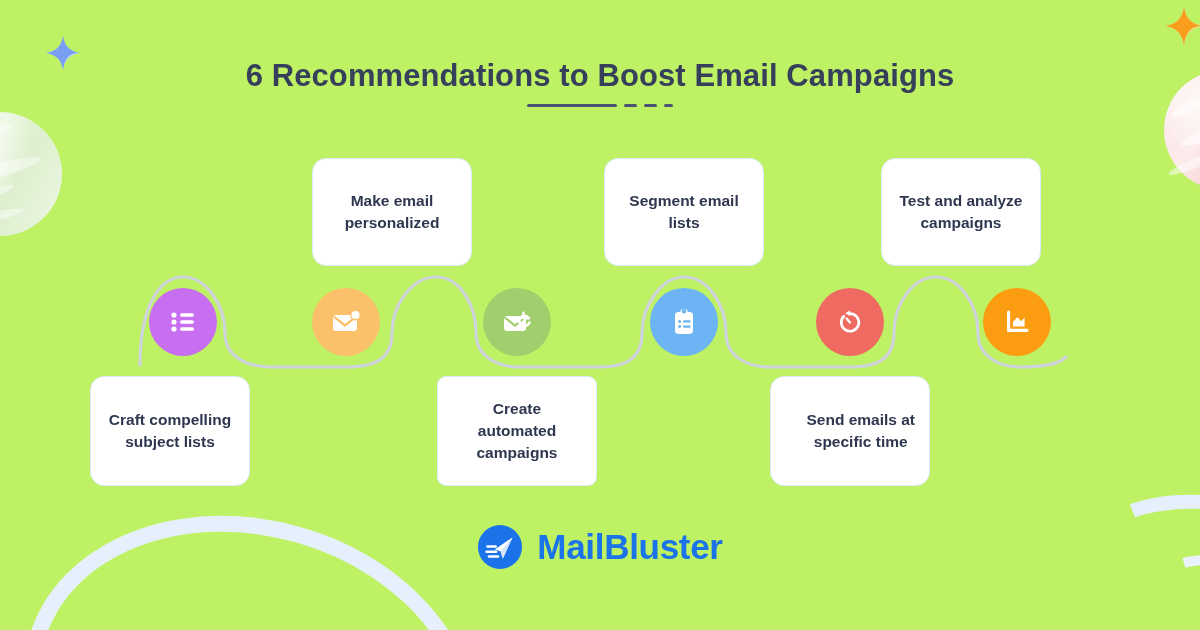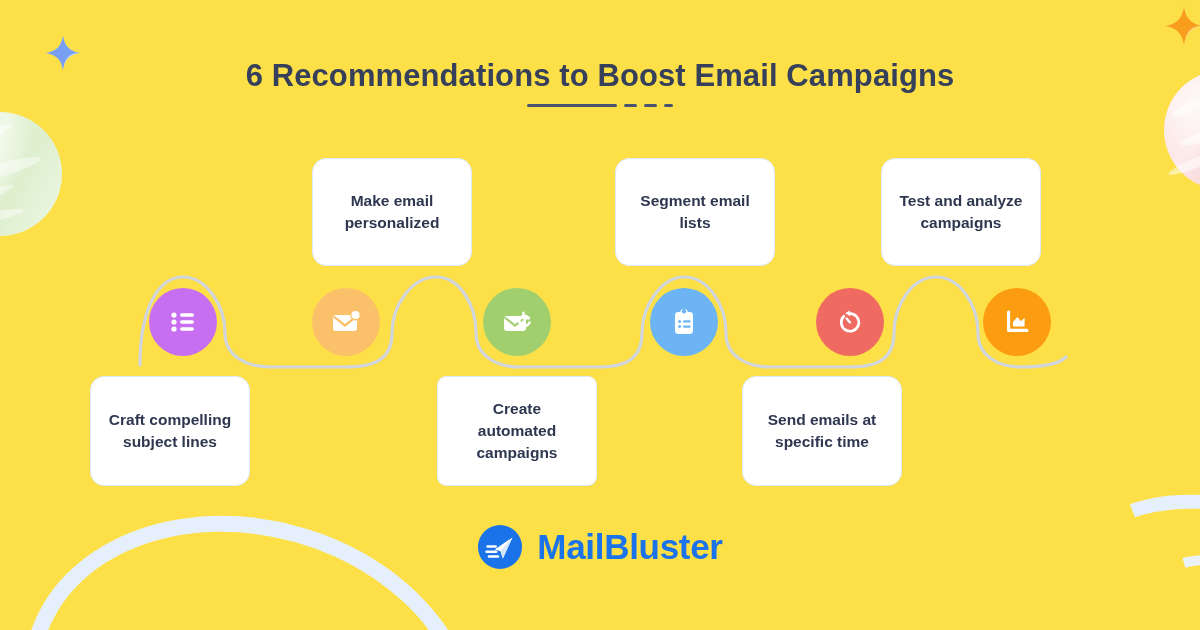--- a/index.html
+++ b/index.html
@@ -11,21 +11,21 @@
     height: 630px;
     overflow: hidden;
     background: #f4f8fe;
     font-family: "Liberation Sans", sans-serif;
   }
 
   .canvas {
     position: relative;
     width: 1200px;
     height: 630px;
-    background: #fde047;
+    background: #bef264;
     overflow: hidden;
   }
 
   
   .deco { position: absolute; pointer-events: none; }
 
   .deco-green-planet {
     left: -62px;
     top: 112px;
     width: 124px;
@@ -322,50 +322,50 @@
     </svg>
   </div>
 
   <div class="card card-top" style="left:268px;margin-left:44px;">
     <span>
       <span>Make email</span><br>
       <span>personalized</span>
     </span>
   </div>
 
-  <div class="card card-top" style="left:604px;margin-left:11px;">
+  <div class="card card-top" style="left:604px;">
     <span>
       <span>Segment email</span><br>
       <span>lists</span>
     </span>
   </div>
 
   <div class="card card-top" style="left:881px;">
     <span>
       <span>Test and analyze</span><br>
       <span>campaigns</span>
     </span>
   </div>
 
   <div class="card card-bottom" style="left:90px;">
     <span>
       <span>Craft compelling</span><br>
-      <span>subject lines</span>
+      <span>subject lists</span>
     </span>
   </div>
 
   <div class="card card-bottom" style="left:437px;border-radius:9px;">
     <span>
       <span>Create</span><br>
       <span>automated</span><br>
       <span>campaigns</span>
     </span>
   </div>
 
-  <div class="card card-bottom" style="left:742px;">
+  <div class="card card-bottom" style="left:770px;justify-content:flex-end;">
     <span>
       <span>Send emails at</span><br>
       <span>specific time</span>
     </span>
   </div>
 
   <div class="logo">
     <svg class="logo-mark" viewBox="0 0 48 48">
       <circle cx="24" cy="24" r="23" fill="#1a73e8"></circle>
       <path d="M37 14 L18.5 26.5 L24.5 28.5 L27 36 Z" fill="#ffffff"></path>

